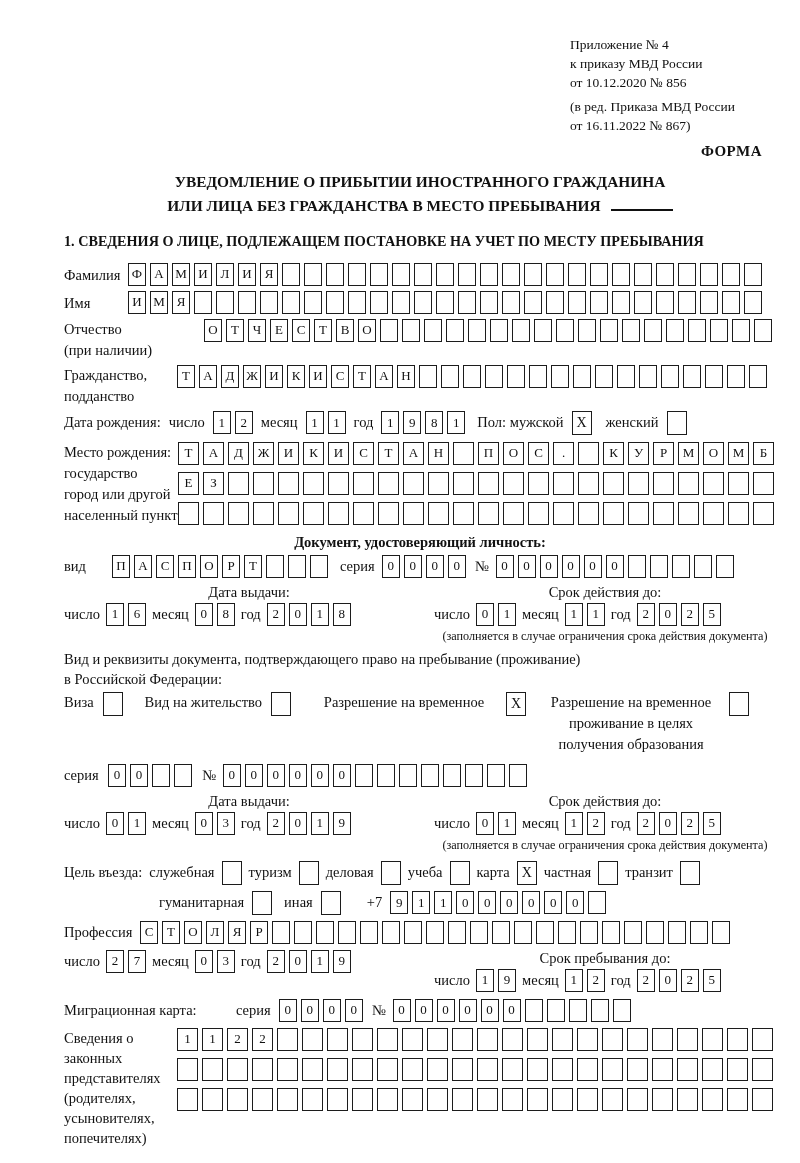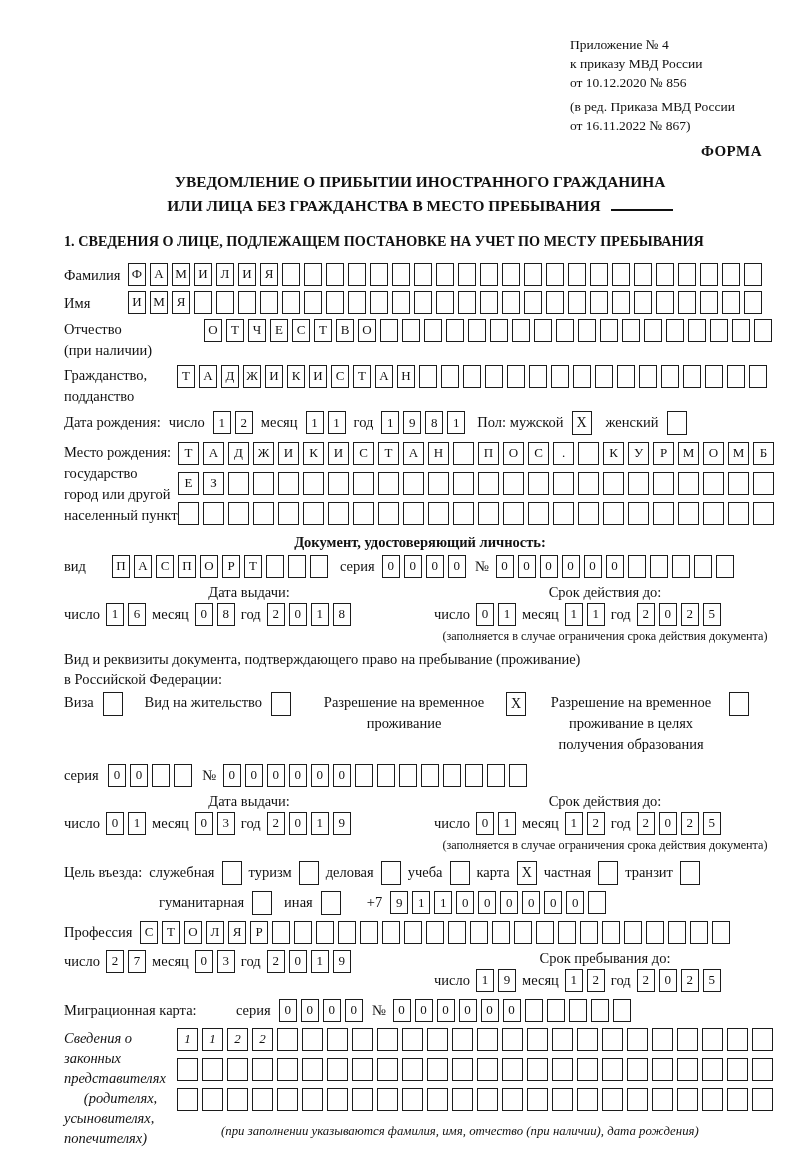--- a/index.html
+++ b/index.html
@@ -429,21 +429,20 @@
     </span>
     <span class="opt" style="margin-left:22px;">
       <span class="olabel">Вид на жительство</span>
       <span class="cells cb">
           <span class="cell"></span>
         </span>
     </span>
     <span class="opt" style="margin-left:20px;">
       <span class="olabel" style="width:186px;">
         <span style="display:block;">Разрешение на временное</span>
-        <span style="display:block;">проживание</span>
       </span>
       <span class="cells cb">
           <span class="cell">X</span>
         </span>
     </span>
     <span class="opt" style="margin-left:16px;">
       <span class="olabel" style="width:178px;">
         <span style="display:block;">Разрешение на временное</span>
         <span style="display:block;">проживание в целях</span>
         <span style="display:block;">получения образования</span>
@@ -682,26 +681,26 @@
         <span class="cell">0</span>
         <span class="cell">0</span>
         <span class="cell"></span>
         <span class="cell"></span>
         <span class="cell"></span>
         <span class="cell"></span>
         <span class="cell"></span>
       </span>
   </div>
 
-  <div class="frow" style="margin-top:6px;font-style:italic;">
+  <div class="frow" style="margin-top:6px;">
     <span style="width:113px;flex:none;line-height:20px;">
       <span style="display:block;">Сведения о</span>
       <span style="display:block;">законных</span>
       <span style="display:block;white-space:nowrap;">представителях</span>
-      <span style="display:block;text-align:center;">(родителях,</span>
+      <span style="display:block;">(родителях,</span>
       <span style="display:block;">усыновителях,</span>
       <span style="display:block;">попечителях)</span>
     </span>
     <span style="flex:none;">
       <span class="cellrows wide" style="display:block;">
         <span class="cells">
             <span class="cell">1</span>
             <span class="cell">1</span>
             <span class="cell">2</span>
             <span class="cell">2</span>
@@ -772,17 +771,16 @@
             <span class="cell"></span>
             <span class="cell"></span>
             <span class="cell"></span>
             <span class="cell"></span>
             <span class="cell"></span>
             <span class="cell"></span>
             <span class="cell"></span>
             <span class="cell"></span>
           </span>
       </span>
-      <span class="rep-note" style="display:block;">(при заполнении указываются фамилия, имя, отчество (при наличии), дата рождения)</span>
     </span>
   </div>
 
 </div>
 
 </body></html>

